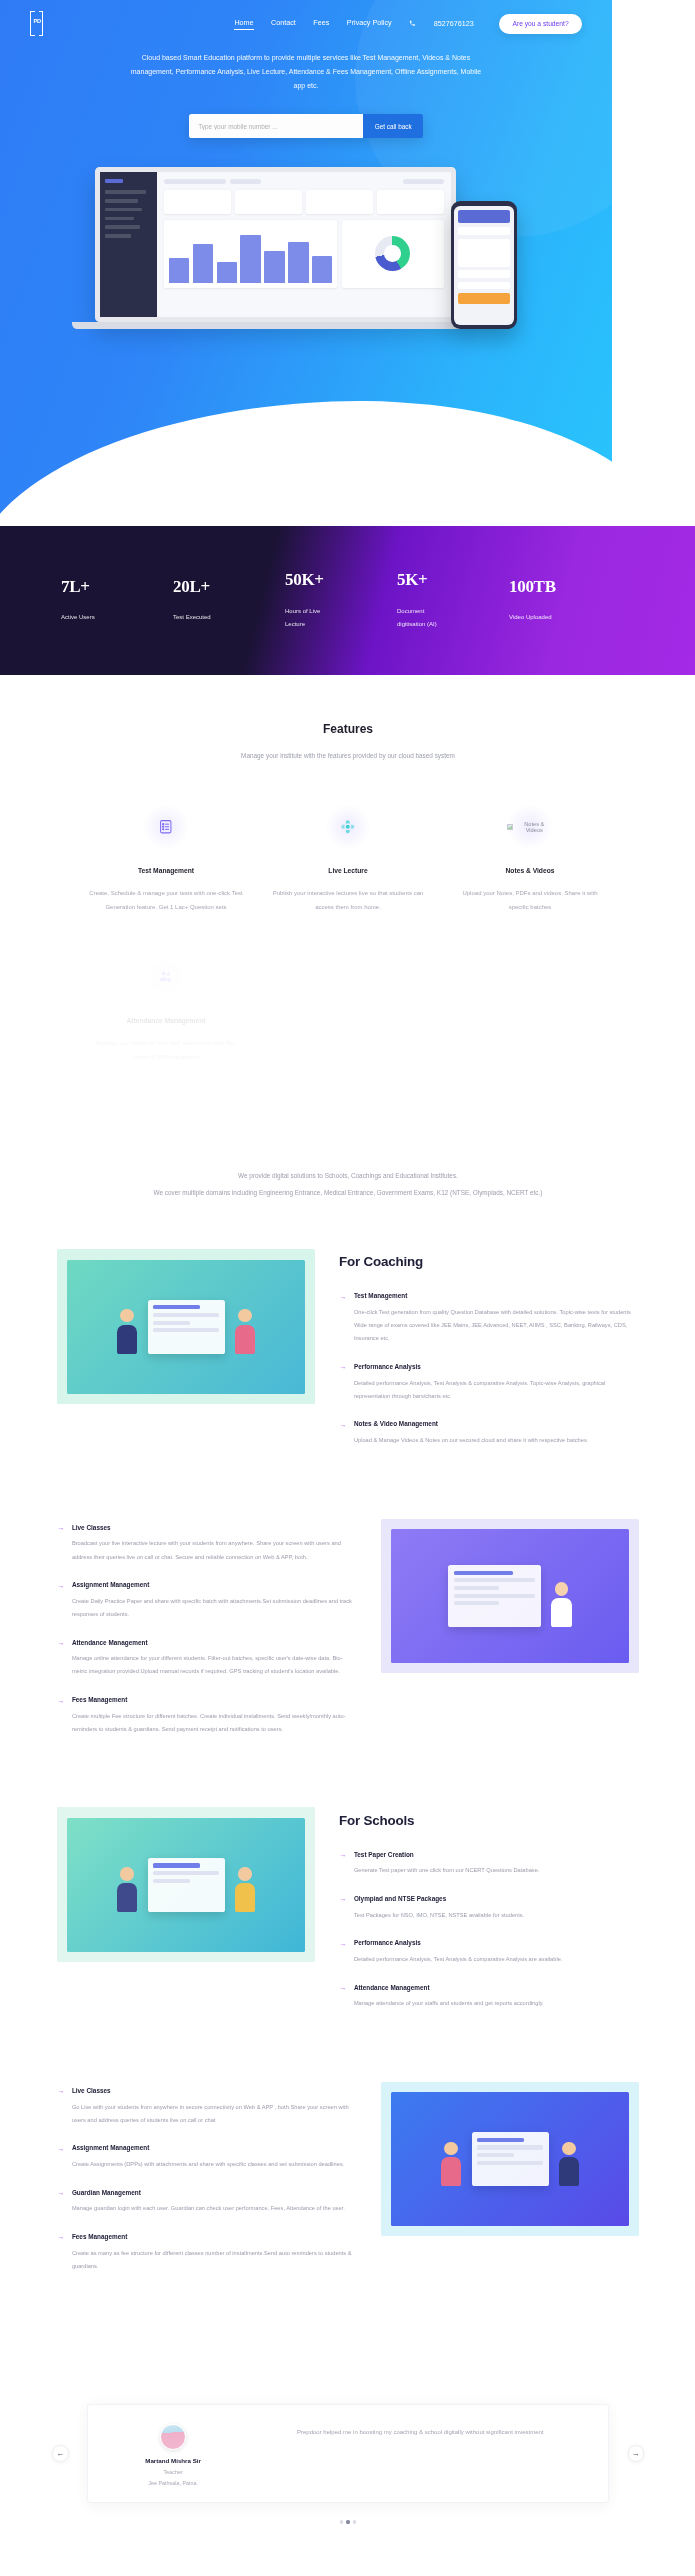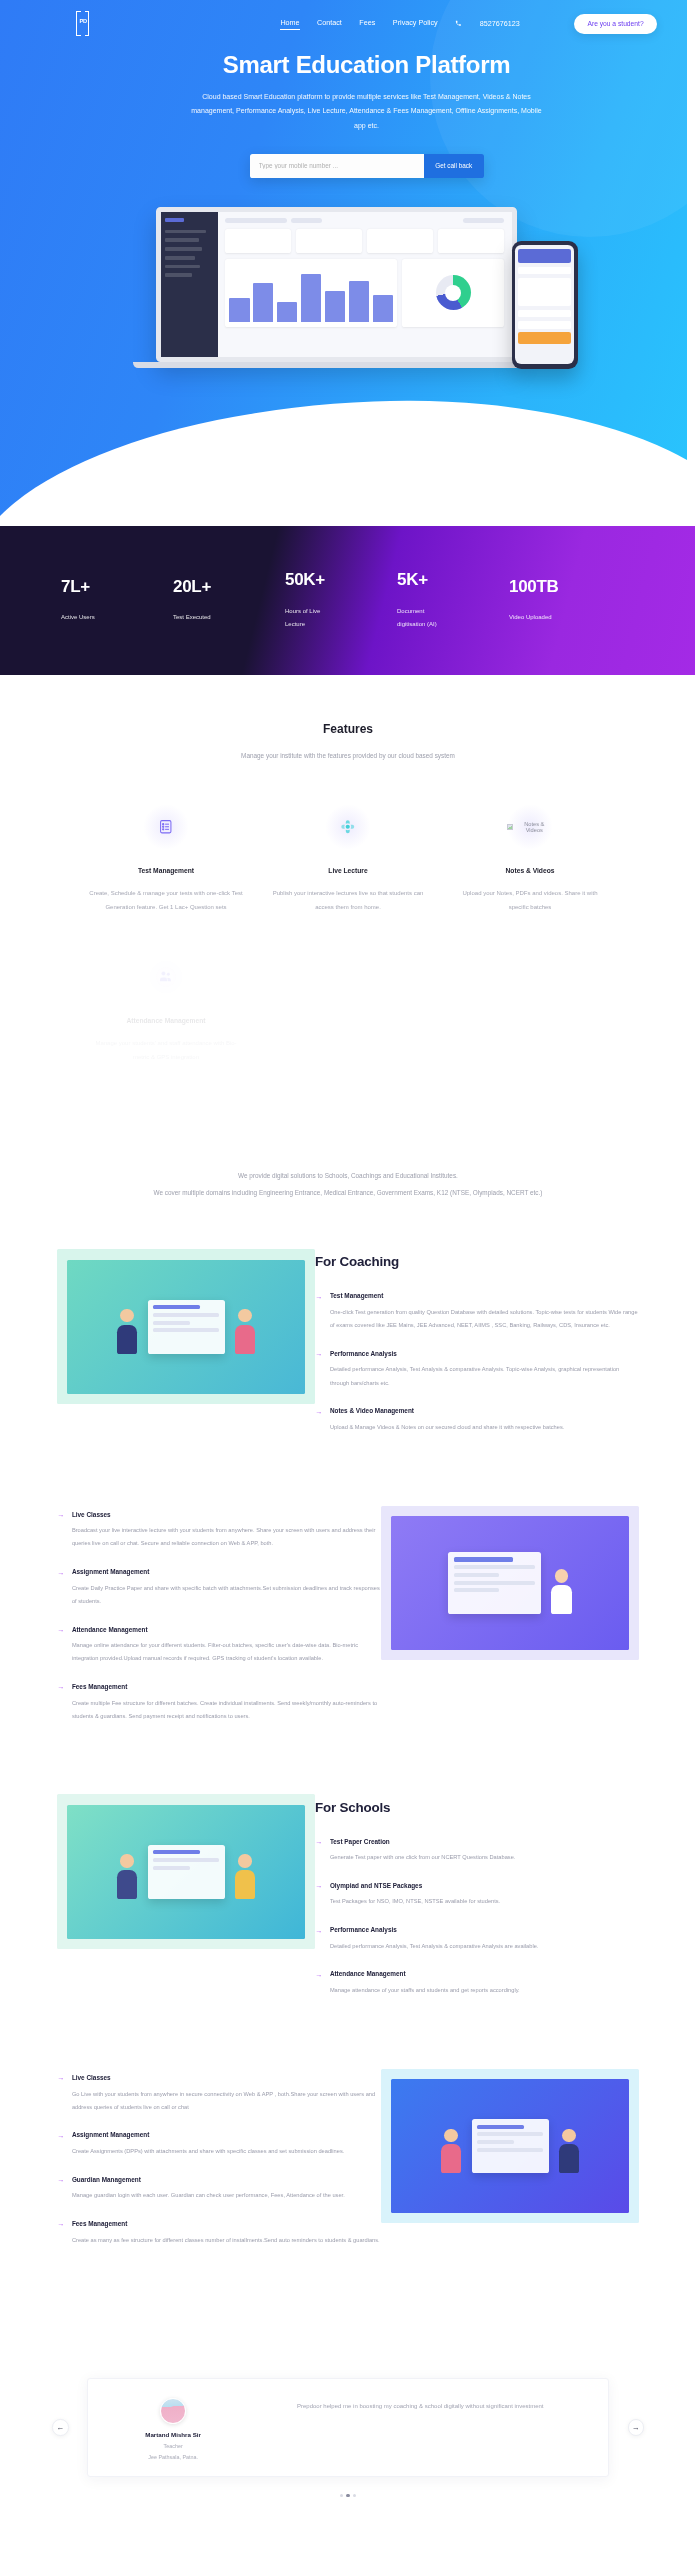--- a/index.html
+++ b/index.html
@@ -7,25 +7,24 @@
   body {
     font-family: "Liberation Sans", sans-serif;
     background: #ffffff;
     color: #2b2d42;
     overflow-x: hidden;
   }
 
   
   .hero {
     position: relative;
-    width: 687px;
+    width: 612px;
     height: 526px;
     background: linear-gradient(110deg, #2f7bf6 0%, #2e86f7 35%, #2bb3fb 75%, #29c5fd 100%);
     overflow: hidden;
-    padding-left: 46px;
   }
   .hero-wave {
     position: absolute;
     left: -5%;
     bottom: -41px;
     width: 115%;
     height: 165px;
     background: #ffffff;
     border-radius: 52% 48% 0 0 / 100% 100% 0 0;
     transform: rotate(-2.2deg);
@@ -152,21 +151,21 @@
   .ph-orange { height: 11.3px; background: #f5a33c; border-radius: 2.1px; }
 
   
   .stats {
     width: 696px; height: 149px;
     background:
       linear-gradient(104deg, #1a1333 0%, #1a1333 38%, #6d14c7 55%, #9a28e0 80%, #a42ae6 100%);
     display: flex; align-items: center; padding-left: 61px;
   }
   .stat { width: 112px; }
-  .stat-num { font-size: 17px; font-weight: bold; color: #ffffff; margin-bottom: 14.4px; letter-spacing: -0.3px; }
+  .stat-num { font-size: 17px; font-weight: bold; color: #ffffff; margin-bottom: 14.4px; letter-spacing: -0.3px; font-family: Liberation Serif, serif; }
   .stat-label { font-size: 6px; color: rgba(255,255,255,0.88); line-height: 2.2; max-width: 57px; }
 
   
   .section-title { text-align: center; font-size: 12px; font-weight: bold; color: #1d1d2b; }
   .section-sub { text-align: center; font-size: 6.4px; color: #9ea0ad; margin-top: 13.4px; line-height: 2.1; }
 
   .features { padding: 47px 0 52px; }
   .feat-grid {
     width: 546px; margin: 41px auto 0;
     display: grid; grid-template-columns: repeat(3, 1fr);
@@ -192,21 +191,21 @@
     background: linear-gradient(135deg,#dfe3ee 50%, #9fd3a0 50%);
     display: inline-block;
   }
 
   .needs { padding: 40px 0 23px; }
   .needs .section-sub { width: 541px; margin-left: auto; margin-right: auto; }
 
   
   .split {
     width: 582px; margin: 0 auto;
-    display: flex; align-items: flex-start; 
+    display: flex; align-items: flex-start; gap: 24px;
     padding: 27px 0;
   }
   .split.rev { flex-direction: row-reverse; }
   .art-wrap { position: relative; width: 258px; flex: 0 0 258px; padding: 10.3px; }
   .art-tint {
     position: absolute; inset: 0;
     border-radius: 1.5px;
   }
   .art-tint.mint { background: #d8f5ec; }
   .art-tint.lav  { background: #e8e6fb; }
@@ -297,21 +296,20 @@
             <path d="M6.6 10.8c1.4 2.8 3.8 5.1 6.6 6.6l2.2-2.2c.3-.3.7-.4 1-.2 1.2.4 2.4.6 3.6.6.6 0 1 .4 1 1V20c0 .6-.4 1-1 1C10.6 21 3 13.4 3 4c0-.6.4-1 1-1h3.5c.6 0 1 .4 1 1 0 1.3.2 2.5.6 3.6.1.3 0 .7-.2 1l-2.3 2.2z"></path>
           </svg>
         <span>8527676123</span>
       </span>
     </div>
 
     <button class="nav-cta">Are you a student?</button>
   </nav>
 
   <div class="hero-inner">
-    <h1 class="hero-title">Smart Education Platform</h1>
     <p class="hero-sub">Cloud based Smart Education platform to provide multiple services like Test Management, Videos &amp; Notes management, Performance Analysis, Live Lecture, Attendance &amp; Fees Management, Offline Assignments, Mobile app etc.</p>
 
     <form class="hero-form">
       <input class="hero-input" type="text" placeholder="Type your mobile number ..." style="">
       <button class="hero-btn">Get call back</button>
     </form>
   </div>
 
   <div class="devices">
     <div class="laptop">

